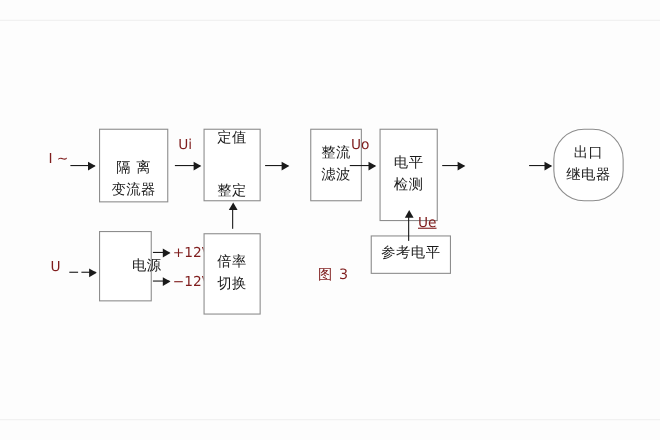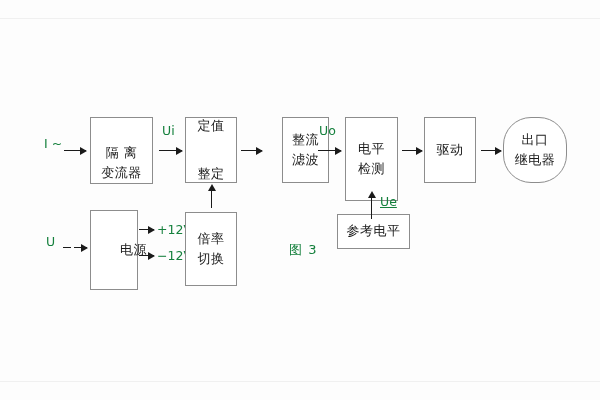--- a/index.html
+++ b/index.html
@@ -43,21 +43,21 @@
   .box .ln {
     display: block;
     white-space: nowrap;
   }
   .box.one-line { font-size: 13px; }
 
   .label {
     position: absolute;
     font-size: 12.5px;
     white-space: nowrap;
-    color: #15803d;
+    color: #7f1d1d;
   }
   .label.cn { font-size: 13px; letter-spacing: 1px; }
 
   
   .arrow-h {
     position: absolute;
     height: 1px;
     background: #1a1a1a;
   }
   .arrow-h::after {
@@ -130,36 +130,33 @@
   <div class="label" style="left:319px; top:123px;">Uo</div>
   <div class="arrow-h" style="left:318px; top:150px; width:23px;"></div>
 
   <div class="box" style="left:345px; top:117px; width:53px; height:84px;">
     <span class="ln">电平</span>
     <span class="ln">检测</span>
   </div>
 
   <div class="arrow-h" style="left:402px; top:150px; width:20px;"></div>
 
-  <div class="box one-line" style="left:424px; top:117px; width:52px; height:66px;">
-    <span class="ln">驱动</span>
-  </div>
 
   <div class="arrow-h" style="left:481px; top:150px; width:20px;"></div>
 
   <div class="box" style="left:503px; top:117px; width:64px; height:66px;border-radius:28px;">
     <span class="ln">出口</span>
     <span class="ln">继电器</span>
   </div>
 
   <div class="label" style="left:46px; top:234px;">U</div>
   <div class="dash" style="left:63px; top:247px; width:8px;"></div>
   <div class="arrow-h" style="left:74px; top:247px; width:13px;"></div>
 
-  <div class="box one-line" style="left:90px; top:210px; width:48px; height:80px;padding-left:39px;">
+  <div class="box one-line" style="left:90px; top:210px; width:48px; height:64px;padding-left:39px;">
     <span class="ln">电源</span>
   </div>
 
   <div class="arrow-h" style="left:139px; top:229px; width:15px;"></div>
   <div class="label" style="left:157px; top:222px;">+12V</div>
 
   <div class="arrow-h" style="left:139px; top:255px; width:15px;"></div>
   <div class="label" style="left:157px; top:248px;">−12V</div>
 
   <div class="box" style="left:185px; top:212px; width:52px; height:74px;">

